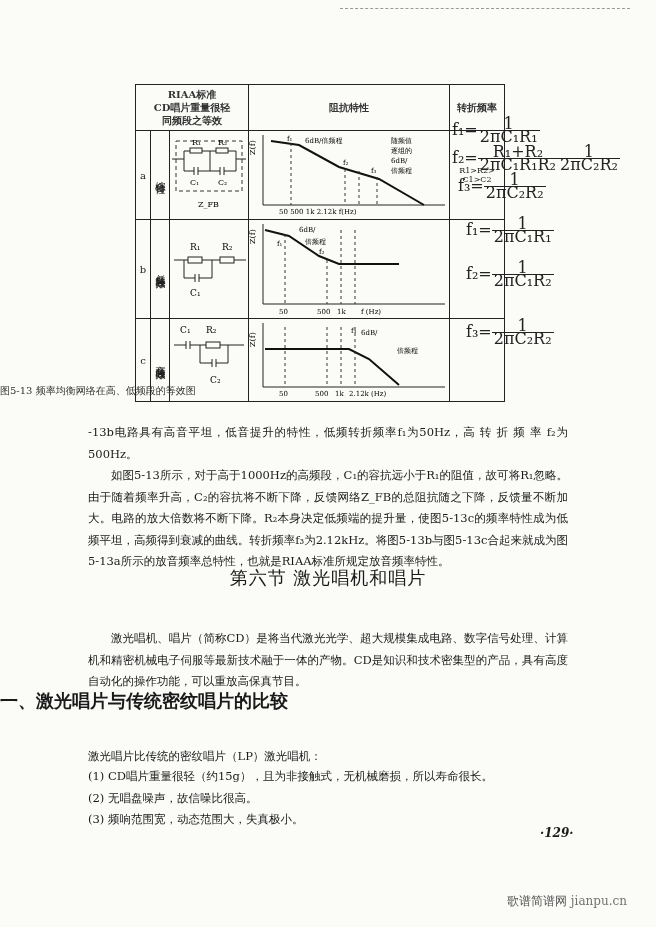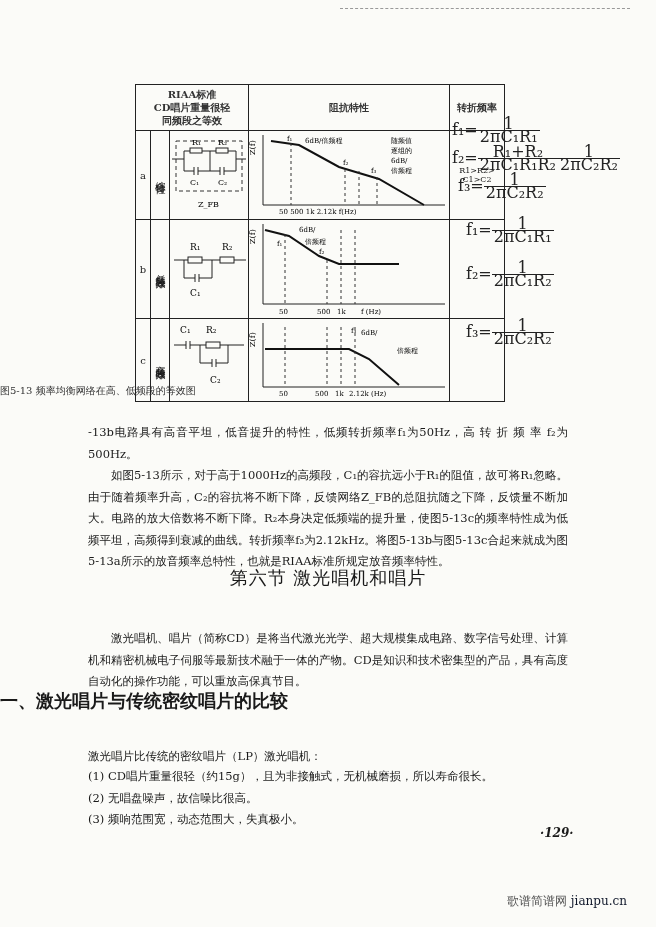--- a/index.html
+++ b/index.html
@@ -15,21 +15,21 @@
   .frac { display:inline-block; text-align:center; vertical-align:middle; }
   .frac .n { display:block; border-bottom:1px solid #222; padding:0 2px; }
   .frac .d { display:block; padding:0 2px; }
   .caption { position:absolute; top:384px; left:0; width:595px; text-align:left; font-size:10px; color:#333; }
   .para { position:absolute; left:88px; width:480px; font-size:11.5px; line-height:21.5px; text-align:justify;margin-top:24px; }
   .indent { text-indent:2em; }
   .sec-title { position:absolute; top:566px; left:0; width:656px; text-align:center; font-size:18px; letter-spacing:1px; }
   .sub-title { position:absolute; top:689px; left:0; width:656px; font-size:18px; font-weight:bold; }
   .pageno { position:absolute; top:826px; left:516px; font-size:12px; font-weight:bold; font-style:italic;margin-left:24px; }
   .watermark { position:absolute; top:893px; left:507px; font-size:12px; color:#555; }
-  .watermark .en { color:#0f172a; }
+  .watermark .en { color:#737373; }
   svg text { font-family:"DejaVu Serif","Liberation Serif",serif; }
 </style>
 </head>
 <body>
 
 <div class="topdash"></div>
 
 <table class="fig">
   <tbody>
       <tr style="height:46px">

